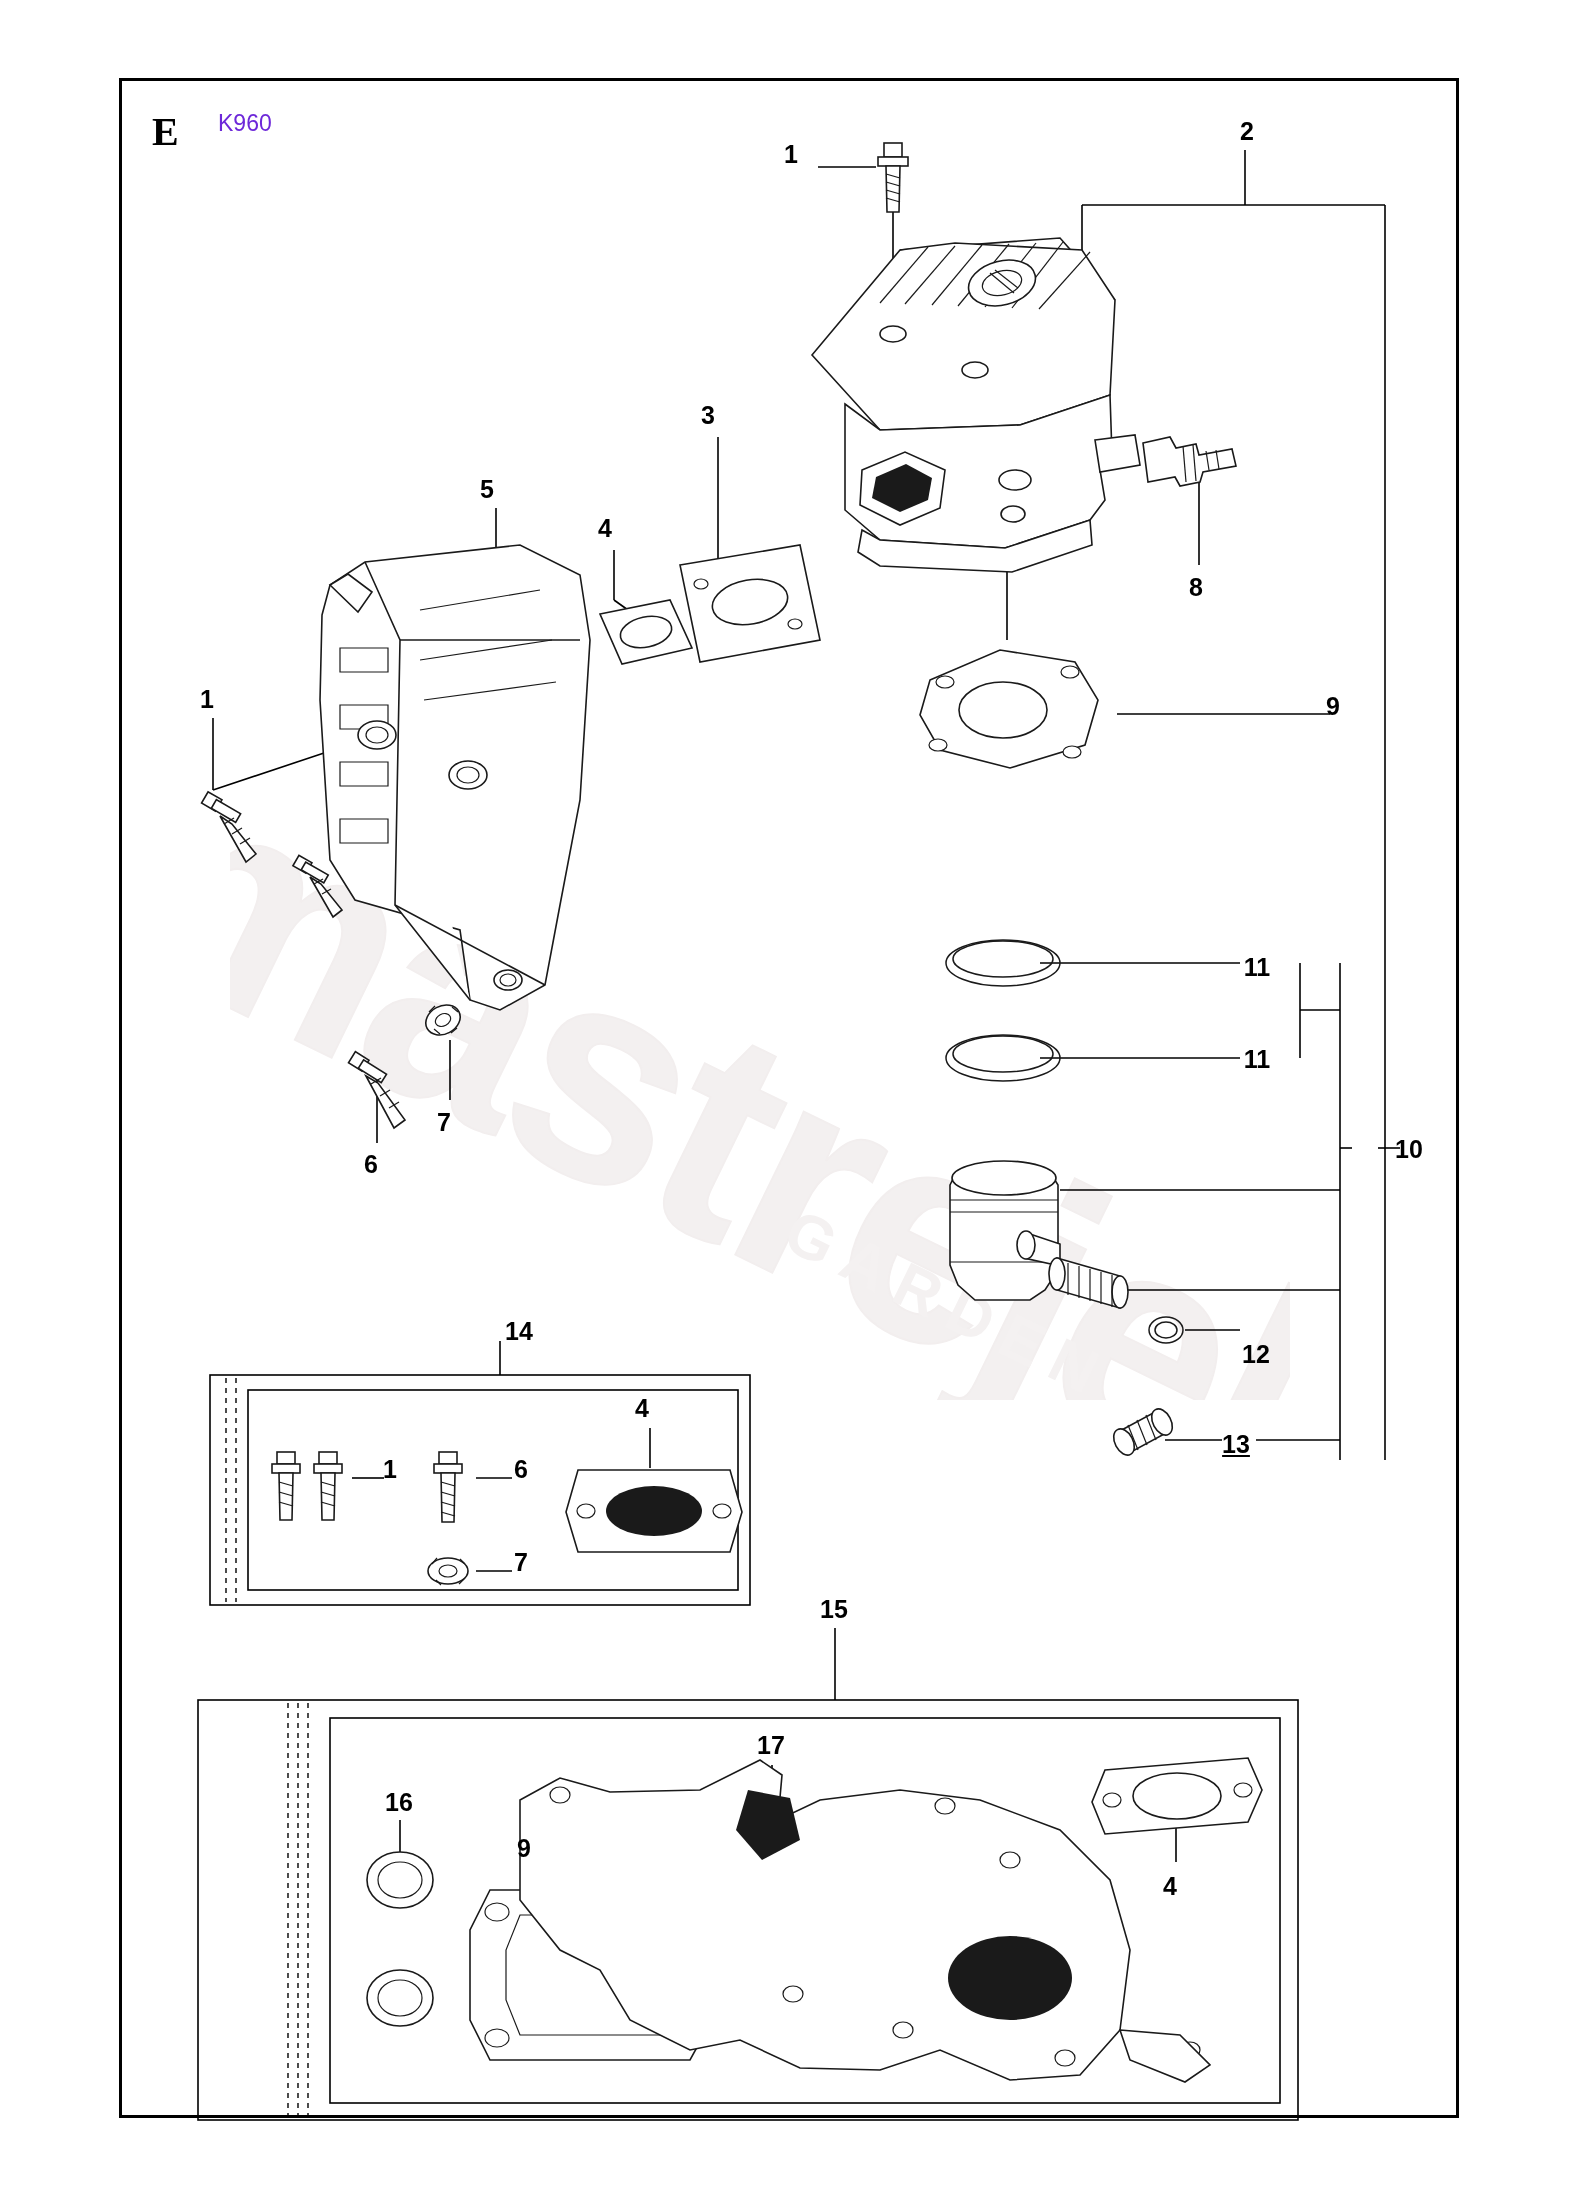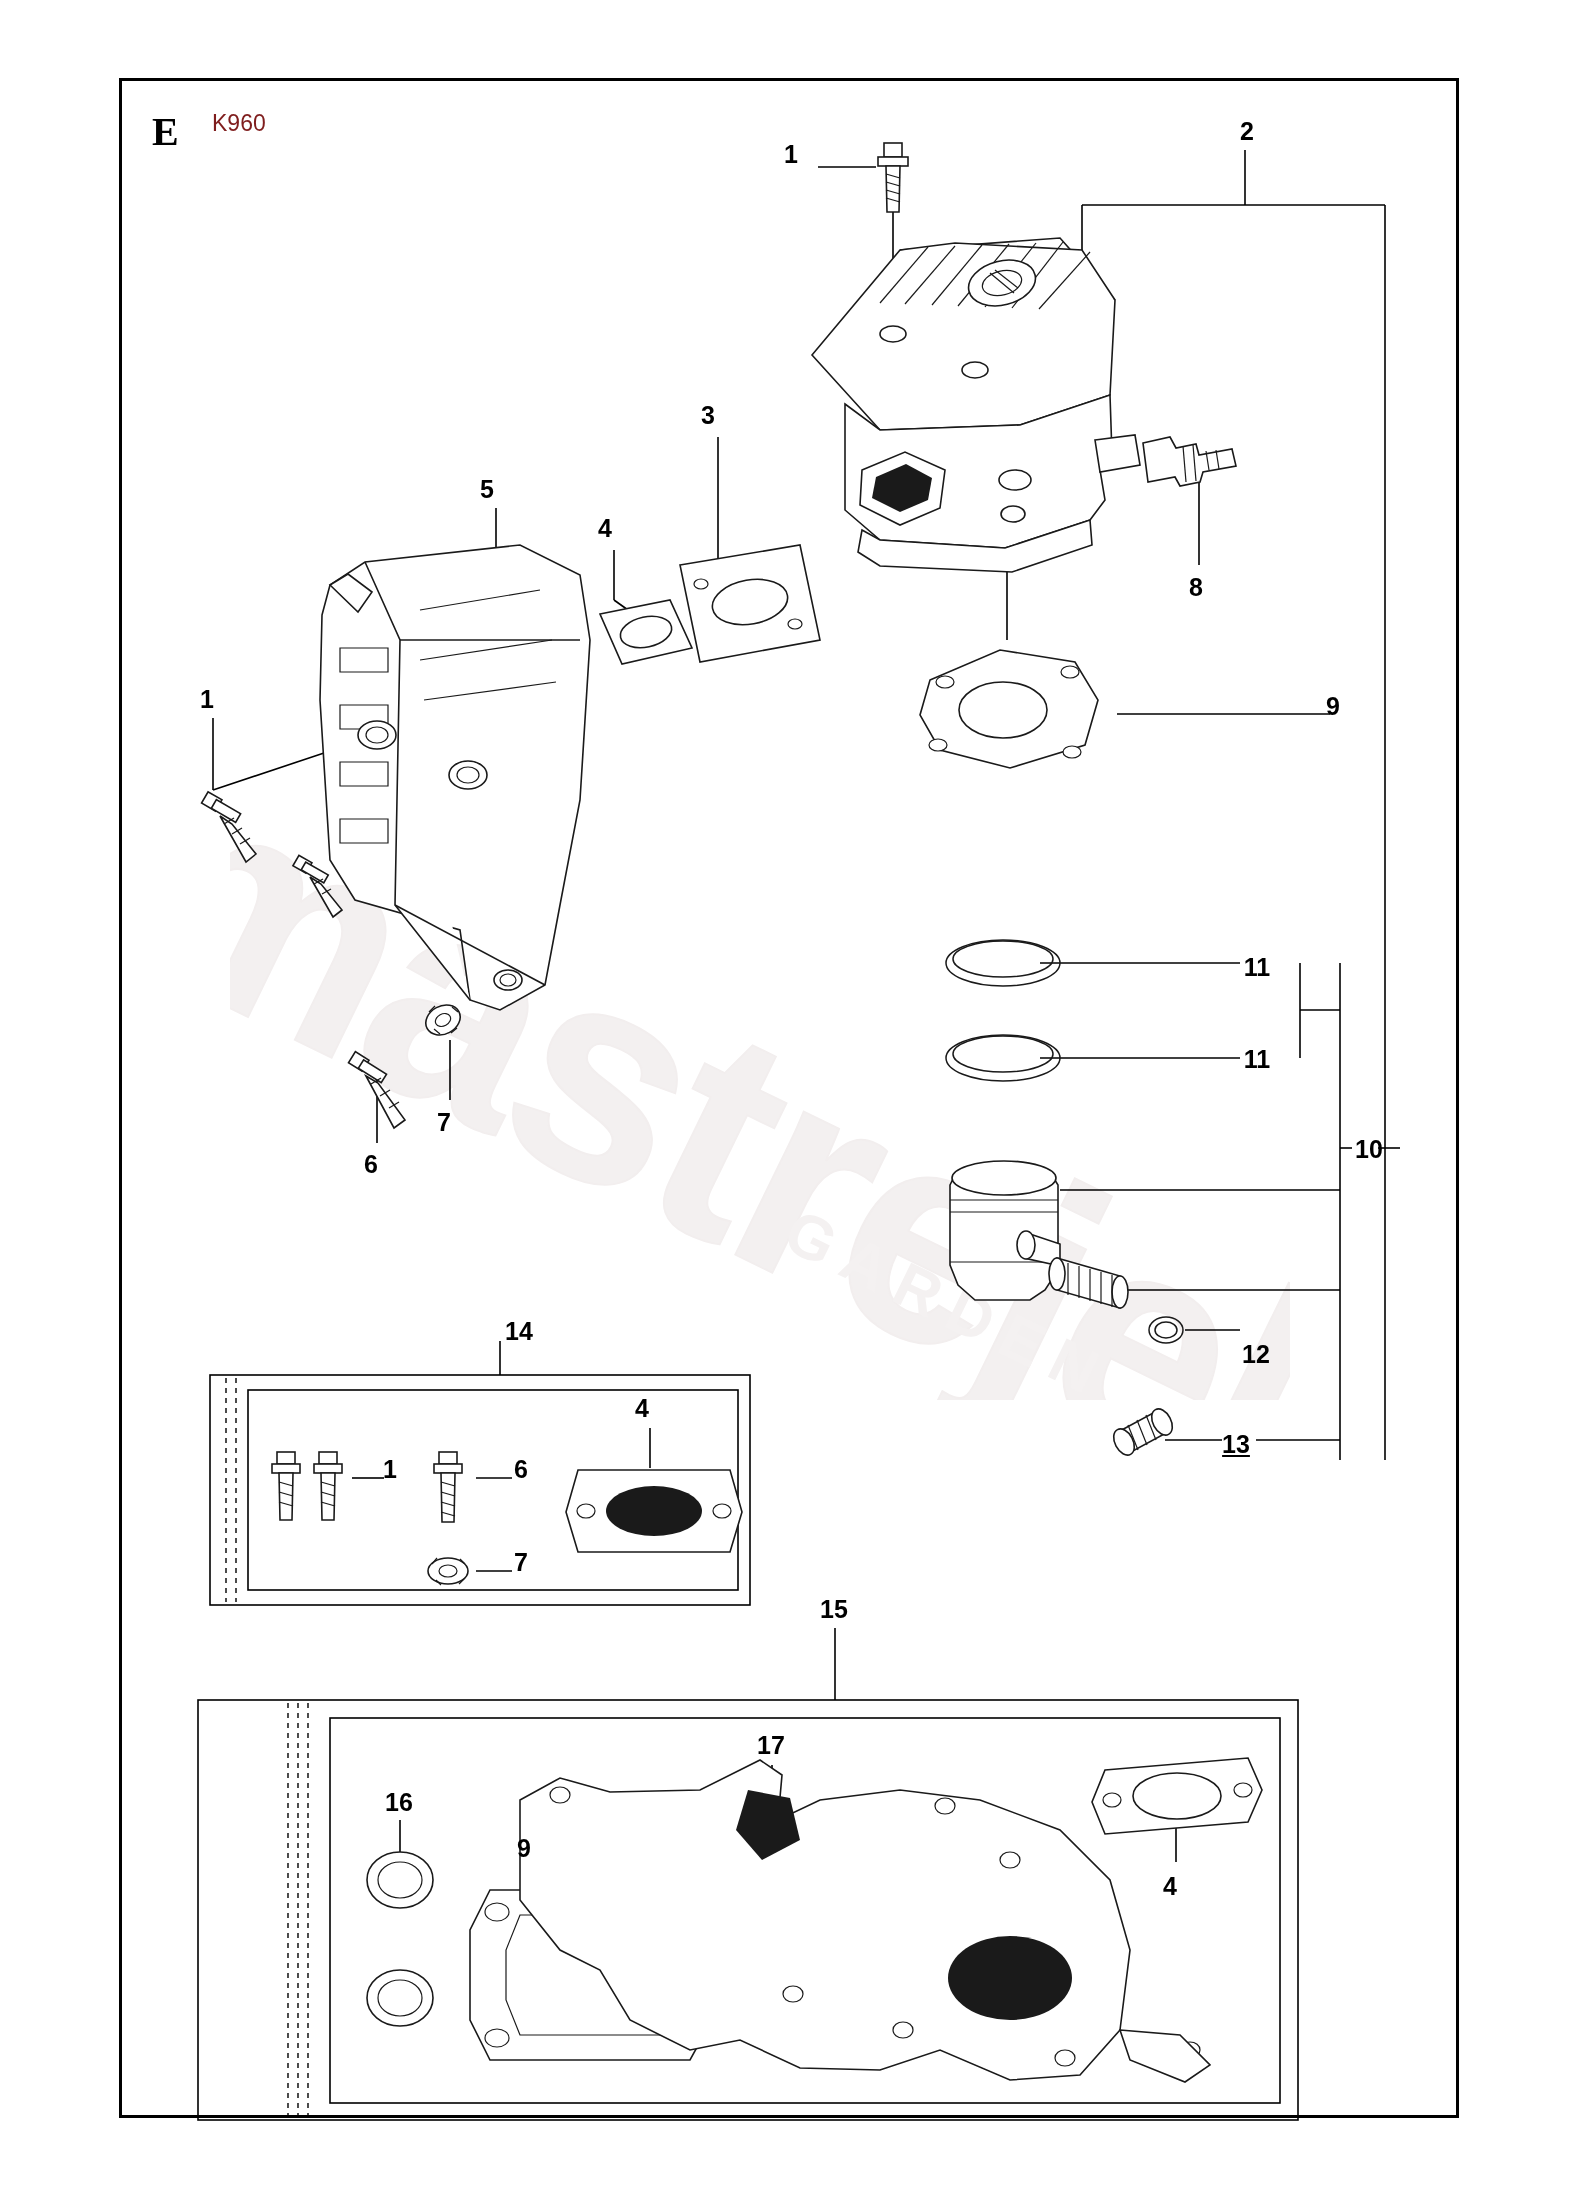--- a/index.html
+++ b/index.html
@@ -35,24 +35,24 @@
     left: 152px;
     top: 108px;
     font-size: 40px;
     font-weight: bold;
     font-family: "Liberation Serif", serif;
     letter-spacing: 0px;
     color: #000;
   }
   .model-code {
     position: absolute;
-    left: 212px;
+    left: 218px;
     top: 110px;
     font-size: 23px;
-    color: #7f1d1d;
+    color: #6d28d9;
     font-family: "Liberation Sans", sans-serif;
   }
   
   .watermark {
     position: absolute;
     left: 230px;
     top: 640px;
     width: 1060px;
     height: 760px;
     pointer-events: none;
@@ -511,21 +511,21 @@
   <div class="lbl" style="left:691px; top:401px;">3</div>
   <div class="lbl" style="left:588px; top:514px;">4</div>
   <div class="lbl" style="left:470px; top:475px;">5</div>
   <div class="lbl" style="left:190px; top:685px;">1</div>
   <div class="lbl" style="left:1179px; top:573px;">8</div>
   <div class="lbl" style="left:1316px; top:692px;">9</div>
   <div class="lbl" style="left:354px; top:1150px;">6</div>
   <div class="lbl" style="left:427px; top:1108px;">7</div>
   <div class="lbl" style="left:1235px; top:953px; width:44px;">11</div>
   <div class="lbl" style="left:1235px; top:1045px; width:44px;">11</div>
-  <div class="lbl" style="left:1339px; top:1135px; width:60px;">10</div>
+  <div class="lbl" style="left:1379px; top:1135px; width:60px;">10</div>
   <div class="lbl" style="left:1234px; top:1320px; width:44px;margin-top:20px;">12</div>
   <div class="lbl" style="left:1214px; top:1430px; width:44px;text-decoration:underline;">13</div>
   <div class="lbl" style="left:497px; top:1308px; width:44px;margin-top:9px;">14</div>
   <div class="lbl" style="left:373px; top:1455px;">1</div>
   <div class="lbl" style="left:504px; top:1455px;">6</div>
   <div class="lbl" style="left:625px; top:1394px;">4</div>
   <div class="lbl" style="left:504px; top:1548px;">7</div>
   <div class="lbl" style="left:812px; top:1595px; width:44px;">15</div>
   <div class="lbl" style="left:749px; top:1731px; width:44px;">17</div>
   <div class="lbl" style="left:377px; top:1788px; width:44px;">16</div>

